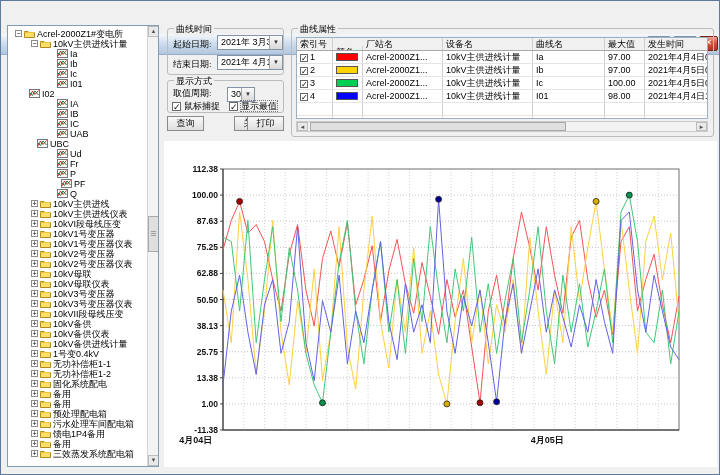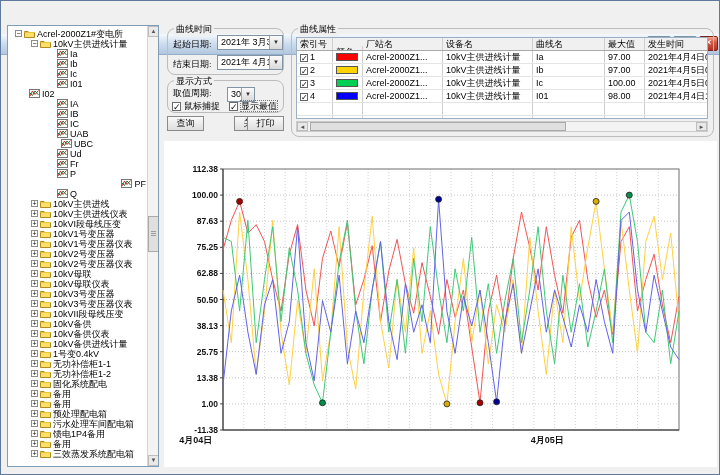--- a/index.html
+++ b/index.html
@@ -33,21 +33,21 @@
   .tree-label { vertical-align:middle; }
   
   .vsb { position:absolute; right:0; top:0; width:11px; height:100%; background:#f3f3f3; border-left:1px solid #d5d5d5; }
   .vsb .sb-btn { position:absolute; left:0; width:11px; height:11px; background:#e9e9e9; border:1px solid #bdbdbd;
                  font-size:6px; text-align:center; line-height:9px; color:#555; }
   .vsb .thumb { position:absolute; left:0; width:11px; background:#dfdfdf; border:1px solid #a9a9a9; }
   .vsb .grip { position:absolute; left:2px; right:2px; top:50%; margin-top:-3px; height:6px;
                background:repeating-linear-gradient(#9d9d9d 0 1px,transparent 1px 2px); }
 
   
-  .group { position:absolute; border:1px solid #bcbcbc; border-radius:8px; }
+  .group { position:absolute; border:1px solid #bcbcbc; border-radius:3px; }
   .gtitle { position:absolute; top:-6px; left:6px; background:#f0f0f0; font-size:9px; padding:0 2px; color:#000; }
   .lbl { position:absolute; font-size:9px; color:#000; white-space:nowrap;font-family:Liberation Serif, serif; }
   .combo { position:absolute; height:15px; background:#fff; border:1px solid #8393a6; font-size:9px;
            line-height:13px; padding-left:3px; white-space:nowrap; overflow:hidden; }
   .combo .drop { position:absolute; right:0; top:0; bottom:0; width:13px;
                  background:linear-gradient(#fafafa,#d9d9d9); border-left:1px solid #a5a5a5;
                  font-size:6px; text-align:center; line-height:13px; color:#333; }
   .checkbox { display:inline-block; width:9px; height:9px; border:1px solid #6a6a6a; background:#fff;
               font-size:9px; line-height:8px; text-align:center; color:#111; vertical-align:-1px; margin-right:3px; }
   .cklabel { font-size:9px; }
@@ -134,41 +134,41 @@
         <div class="tree-row" style="padding-left:48px;"><svg width="11" height="9" viewBox="0 0 11 9">
             <rect x="0.5" y="0.5" width="10" height="8" fill="#fff" stroke="#777"></rect>
             <polyline points="1,7 3.5,2 6,5.5 9.5,1.5" fill="none" stroke="#cc2222" stroke-width="1"></polyline>
             <polyline points="1,4 3.5,6.5 6,2 9.5,6" fill="none" stroke="#1a7d2e" stroke-width="1"></polyline>
           </svg><span class="tree-label">IC</span></div>
         <div class="tree-row" style="padding-left:48px;"><svg width="11" height="9" viewBox="0 0 11 9">
             <rect x="0.5" y="0.5" width="10" height="8" fill="#fff" stroke="#777"></rect>
             <polyline points="1,7 3.5,2 6,5.5 9.5,1.5" fill="none" stroke="#cc2222" stroke-width="1"></polyline>
             <polyline points="1,4 3.5,6.5 6,2 9.5,6" fill="none" stroke="#1a7d2e" stroke-width="1"></polyline>
           </svg><span class="tree-label">UAB</span></div>
+        <div class="tree-row" style="padding-left:28px;"><svg width="11" height="9" viewBox="0 0 11 9">
+            <rect x="0.5" y="0.5" width="10" height="8" fill="#fff" stroke="#777"></rect>
+            <polyline points="1,7 3.5,2 6,5.5 9.5,1.5" fill="none" stroke="#cc2222" stroke-width="1"></polyline>
+            <polyline points="1,4 3.5,6.5 6,2 9.5,6" fill="none" stroke="#1a7d2e" stroke-width="1"></polyline>
+          </svg><span class="tree-label">UBC</span></div>
+        <div class="tree-row" style="padding-left:48px;"><svg width="11" height="9" viewBox="0 0 11 9">
+            <rect x="0.5" y="0.5" width="10" height="8" fill="#fff" stroke="#777"></rect>
+            <polyline points="1,7 3.5,2 6,5.5 9.5,1.5" fill="none" stroke="#cc2222" stroke-width="1"></polyline>
+            <polyline points="1,4 3.5,6.5 6,2 9.5,6" fill="none" stroke="#1a7d2e" stroke-width="1"></polyline>
+          </svg><span class="tree-label">Ud</span></div>
+        <div class="tree-row" style="padding-left:48px;"><svg width="11" height="9" viewBox="0 0 11 9">
+            <rect x="0.5" y="0.5" width="10" height="8" fill="#fff" stroke="#777"></rect>
+            <polyline points="1,7 3.5,2 6,5.5 9.5,1.5" fill="none" stroke="#cc2222" stroke-width="1"></polyline>
+            <polyline points="1,4 3.5,6.5 6,2 9.5,6" fill="none" stroke="#1a7d2e" stroke-width="1"></polyline>
+          </svg><span class="tree-label">Fr</span></div>
+        <div class="tree-row" style="padding-left:48px;"><svg width="11" height="9" viewBox="0 0 11 9">
+            <rect x="0.5" y="0.5" width="10" height="8" fill="#fff" stroke="#777"></rect>
+            <polyline points="1,7 3.5,2 6,5.5 9.5,1.5" fill="none" stroke="#cc2222" stroke-width="1"></polyline>
+            <polyline points="1,4 3.5,6.5 6,2 9.5,6" fill="none" stroke="#1a7d2e" stroke-width="1"></polyline>
+          </svg><span class="tree-label">P</span></div>
         <div class="tree-row" style="padding-left:52px;"><svg width="11" height="9" viewBox="0 0 11 9">
-            <rect x="0.5" y="0.5" width="10" height="8" fill="#fff" stroke="#777"></rect>
-            <polyline points="1,7 3.5,2 6,5.5 9.5,1.5" fill="none" stroke="#cc2222" stroke-width="1"></polyline>
-            <polyline points="1,4 3.5,6.5 6,2 9.5,6" fill="none" stroke="#1a7d2e" stroke-width="1"></polyline>
-          </svg><span class="tree-label">UBC</span></div>
-        <div class="tree-row" style="padding-left:48px;"><svg width="11" height="9" viewBox="0 0 11 9">
-            <rect x="0.5" y="0.5" width="10" height="8" fill="#fff" stroke="#777"></rect>
-            <polyline points="1,7 3.5,2 6,5.5 9.5,1.5" fill="none" stroke="#cc2222" stroke-width="1"></polyline>
-            <polyline points="1,4 3.5,6.5 6,2 9.5,6" fill="none" stroke="#1a7d2e" stroke-width="1"></polyline>
-          </svg><span class="tree-label">Ud</span></div>
-        <div class="tree-row" style="padding-left:48px;"><svg width="11" height="9" viewBox="0 0 11 9">
-            <rect x="0.5" y="0.5" width="10" height="8" fill="#fff" stroke="#777"></rect>
-            <polyline points="1,7 3.5,2 6,5.5 9.5,1.5" fill="none" stroke="#cc2222" stroke-width="1"></polyline>
-            <polyline points="1,4 3.5,6.5 6,2 9.5,6" fill="none" stroke="#1a7d2e" stroke-width="1"></polyline>
-          </svg><span class="tree-label">Fr</span></div>
-        <div class="tree-row" style="padding-left:48px;"><svg width="11" height="9" viewBox="0 0 11 9">
-            <rect x="0.5" y="0.5" width="10" height="8" fill="#fff" stroke="#777"></rect>
-            <polyline points="1,7 3.5,2 6,5.5 9.5,1.5" fill="none" stroke="#cc2222" stroke-width="1"></polyline>
-            <polyline points="1,4 3.5,6.5 6,2 9.5,6" fill="none" stroke="#1a7d2e" stroke-width="1"></polyline>
-          </svg><span class="tree-label">P</span></div>
-        <div class="tree-row" style="padding-left:26px;text-align:right;"><svg width="11" height="9" viewBox="0 0 11 9">
             <rect x="0.5" y="0.5" width="10" height="8" fill="#fff" stroke="#777"></rect>
             <polyline points="1,7 3.5,2 6,5.5 9.5,1.5" fill="none" stroke="#cc2222" stroke-width="1"></polyline>
             <polyline points="1,4 3.5,6.5 6,2 9.5,6" fill="none" stroke="#1a7d2e" stroke-width="1"></polyline>
           </svg><span class="tree-label">PF</span></div>
         <div class="tree-row" style="padding-left:48px;"><svg width="11" height="9" viewBox="0 0 11 9">
             <rect x="0.5" y="0.5" width="10" height="8" fill="#fff" stroke="#777"></rect>
             <polyline points="1,7 3.5,2 6,5.5 9.5,1.5" fill="none" stroke="#cc2222" stroke-width="1"></polyline>
             <polyline points="1,4 3.5,6.5 6,2 9.5,6" fill="none" stroke="#1a7d2e" stroke-width="1"></polyline>
           </svg><span class="tree-label">Q</span></div>
         <div class="tree-row" style="padding-left:22px;"><span class="expbox">+</span><svg width="11" height="9" viewBox="0 0 11 9">

